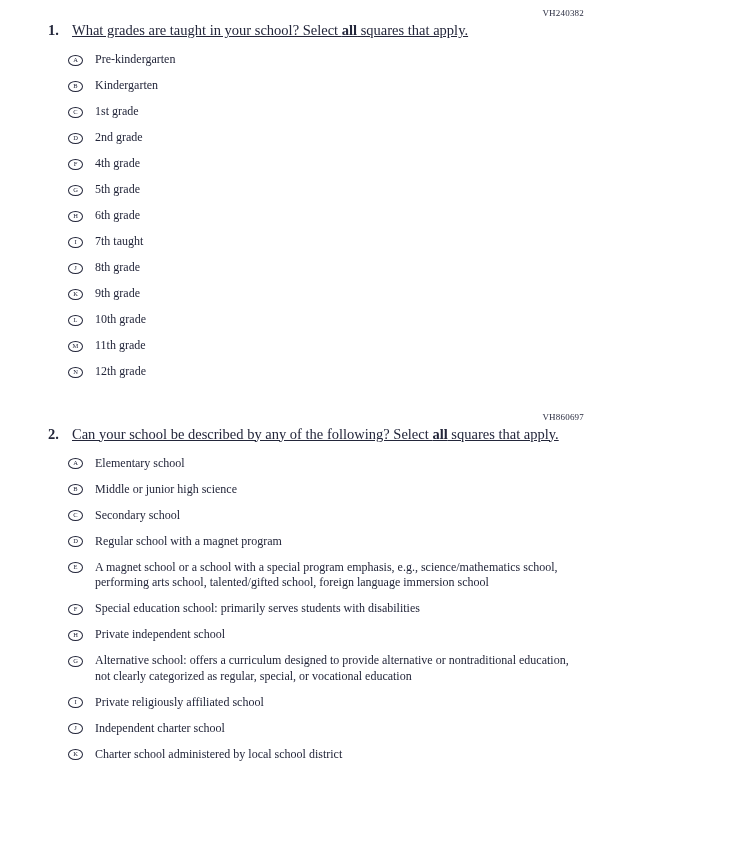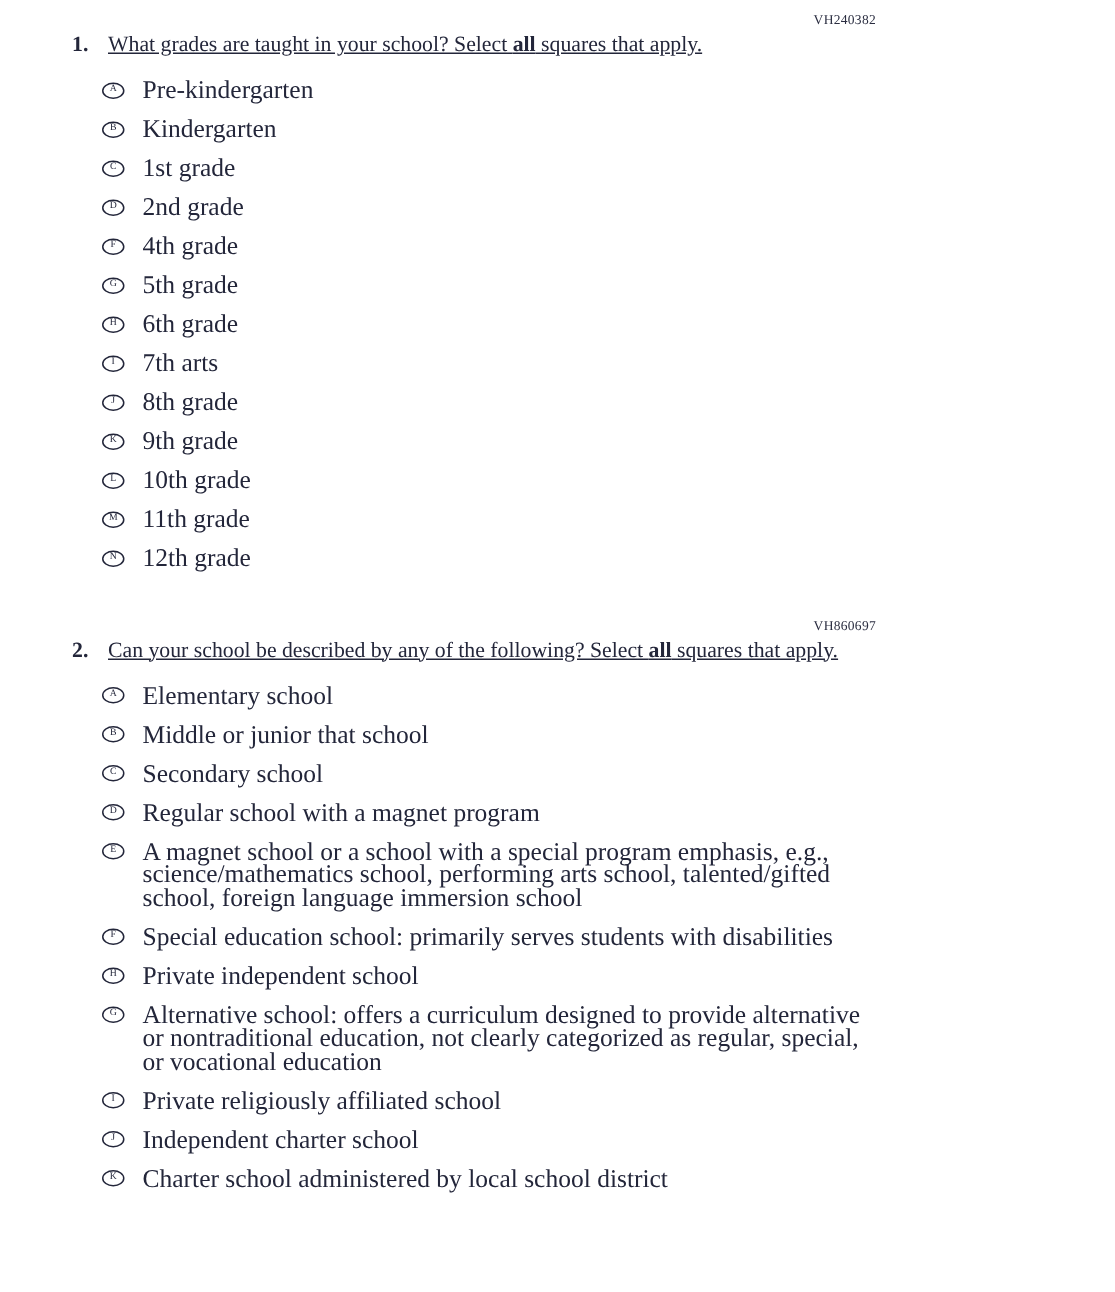--- a/index.html
+++ b/index.html
@@ -67,21 +67,21 @@
     cursor: pointer;
   }
   .oval-letter {
     font-size: 6.5px;
     line-height: 1;
     color: #23263a;
     transform: translateY(-0.2px);
   }
   .option-label {
     margin-left: 12px;
-    font-size: 17px;
+    font-size: 12px;
     line-height: 15.5px;
     max-width: 600px;
   }
 </style>
 </head>
 <body>
 
 <div class="page">
 
   <div class="question-block">
@@ -130,21 +130,21 @@
       <div class="option">
         <span class="oval">
             <span class="oval-letter">H</span>
           </span>
         <span class="option-label">6th grade</span>
       </div>
       <div class="option">
         <span class="oval">
             <span class="oval-letter">I</span>
           </span>
-        <span class="option-label">7th arts</span>
+        <span class="option-label">7th taught</span>
       </div>
       <div class="option">
         <span class="oval">
             <span class="oval-letter">J</span>
           </span>
         <span class="option-label">8th grade</span>
       </div>
       <div class="option">
         <span class="oval">
             <span class="oval-letter">K</span>
@@ -182,21 +182,21 @@
       <div class="option">
         <span class="oval">
             <span class="oval-letter">A</span>
           </span>
         <span class="option-label">Elementary school</span>
       </div>
       <div class="option">
         <span class="oval">
             <span class="oval-letter">B</span>
           </span>
-        <span class="option-label">Middle or junior that school</span>
+        <span class="option-label">Middle or junior high science</span>
       </div>
       <div class="option">
         <span class="oval">
             <span class="oval-letter">C</span>
           </span>
         <span class="option-label">Secondary school</span>
       </div>
       <div class="option">
         <span class="oval">
             <span class="oval-letter">D</span>

